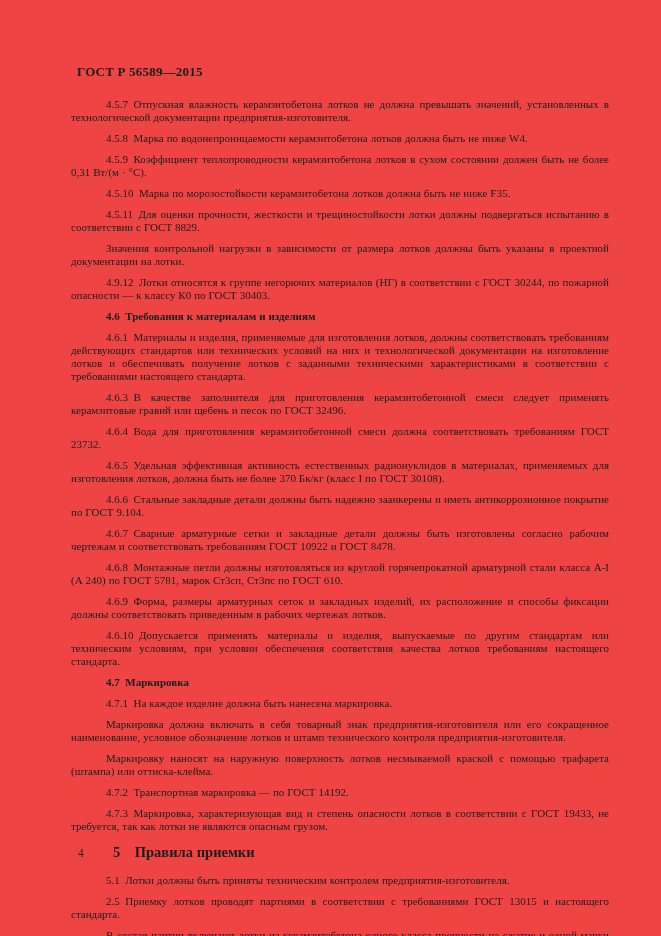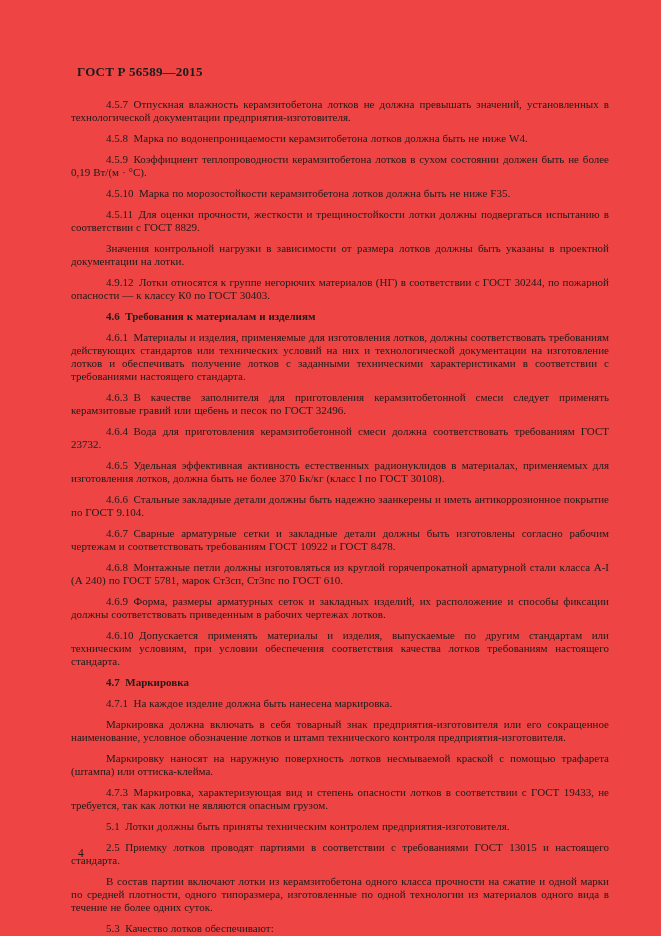--- a/index.html
+++ b/index.html
@@ -63,40 +63,42 @@
 </style>
 </head>
 <body>
 
 <div class="page">
   <div class="running-header">ГОСТ Р 56589—2015</div>
 
   <div class="content">
       <p class="para body">4.5.7 Отпускная влажность керамзитобетона лотков не должна превышать значений, установленных в технологической документации предприятия-изготовителя.</p>
       <p class="para body">4.5.8 Марка по водонепроницаемости керамзитобетона лотков должна быть не ниже W4.</p>
-      <p class="para body">4.5.9 Коэффициент теплопроводности керамзитобетона лотков в сухом состоянии должен быть не более 0,19 Вт/(м · °С).</p>
+      <p class="para body">4.5.9 Коэффициент теплопроводности керамзитобетона лотков в сухом состоянии должен быть не более 0,31 Вт/(м · °С).</p>
       <p class="para body">4.5.10 Марка по морозостойкости керамзитобетона лотков должна быть не ниже F35.</p>
       <p class="para body">4.5.11 Для оценки прочности, жесткости и трещиностойкости лотки должны подвергаться испытанию в соответствии с ГОСТ 8829.</p>
       <p class="para body">Значения контрольной нагрузки в зависимости от размера лотков должны быть указаны в проектной документации на лотки.</p>
       <p class="para body">4.9.12 Лотки относятся к группе негорючих материалов (НГ) в соответствии с ГОСТ 30244, по пожарной опасности — к классу К0 по ГОСТ 30403.</p>
       <p class="para subheading">4.6 Требования к материалам и изделиям</p>
       <p class="para body">4.6.1 Материалы и изделия, применяемые для изготовления лотков, должны соответствовать требованиям действующих стандартов или технических условий на них и технологической документации на изготовление лотков и обеспечивать получение лотков с заданными техническими характеристиками в соответствии с требованиями настоящего стандарта.</p>
       <p class="para body">4.6.3 В качестве заполнителя для приготовления керамзитобетонной смеси следует применять керамзитовые гравий или щебень и песок по ГОСТ 32496.</p>
       <p class="para body">4.6.4 Вода для приготовления керамзитобетонной смеси должна соответствовать требованиям ГОСТ 23732.</p>
       <p class="para body">4.6.5 Удельная эффективная активность естественных радионуклидов в материалах, применяемых для изготовления лотков, должна быть не более 370 Бк/кг (класс I по ГОСТ 30108).</p>
       <p class="para body">4.6.6 Стальные закладные детали должны быть надежно заанкерены и иметь антикоррозионное покрытие по ГОСТ 9.104.</p>
       <p class="para body">4.6.7 Сварные арматурные сетки и закладные детали должны быть изготовлены согласно рабочим чертежам и соответствовать требованиям ГОСТ 10922 и ГОСТ 8478.</p>
       <p class="para body">4.6.8 Монтажные петли должны изготовляться из круглой горячепрокатной арматурной стали класса A-I (А 240) по ГОСТ 5781, марок Ст3сп, Ст3пс по ГОСТ 610.</p>
       <p class="para body">4.6.9 Форма, размеры арматурных сеток и закладных изделий, их расположение и способы фиксации должны соответствовать приведенным в рабочих чертежах лотков.</p>
       <p class="para body">4.6.10 Допускается применять материалы и изделия, выпускаемые по другим стандартам или техническим условиям, при условии обеспечения соответствия качества лотков требованиям настоящего стандарта.</p>
       <p class="para subheading">4.7 Маркировка</p>
       <p class="para body">4.7.1 На каждое изделие должна быть нанесена маркировка.</p>
       <p class="para body">Маркировка должна включать в себя товарный знак предприятия-изготовителя или его сокращенное наименование, условное обозначение лотков и штамп технического контроля предприятия-изготовителя.</p>
       <p class="para body">Маркировку наносят на наружную поверхность лотков несмываемой краской с помощью трафарета (штампа) или оттиска-клейма.</p>
+      <p class="para body">4.7.2 Транспортная маркировка — по ГОСТ 14192.</p>
       <p class="para body">4.7.3 Маркировка, характеризующая вид и степень опасности лотков в соответствии с ГОСТ 19433, не требуется, так как лотки не являются опасным грузом.</p>
+      <p class="para section-heading">5 Правила приемки</p>
       <p class="para body">5.1 Лотки должны быть приняты техническим контролем предприятия-изготовителя.</p>
       <p class="para body">2.5 Приемку лотков проводят партиями в соответствии с требованиями ГОСТ 13015 и настоящего стандарта.</p>
       <p class="para body">В состав партии включают лотки из керамзитобетона одного класса прочности на сжатие и одной марки по средней плотности, одного типоразмера, изготовленные по одной технологии из материалов одного вида в течение не более одних суток.</p>
       <p class="para body">5.3 Качество лотков обеспечивают:</p>
       <p class="para body">- входным контролем материалов, применяемых для изготовления лотков;</p>
     </div>
 
   <div class="page-number">4</div>
 </div>
 

